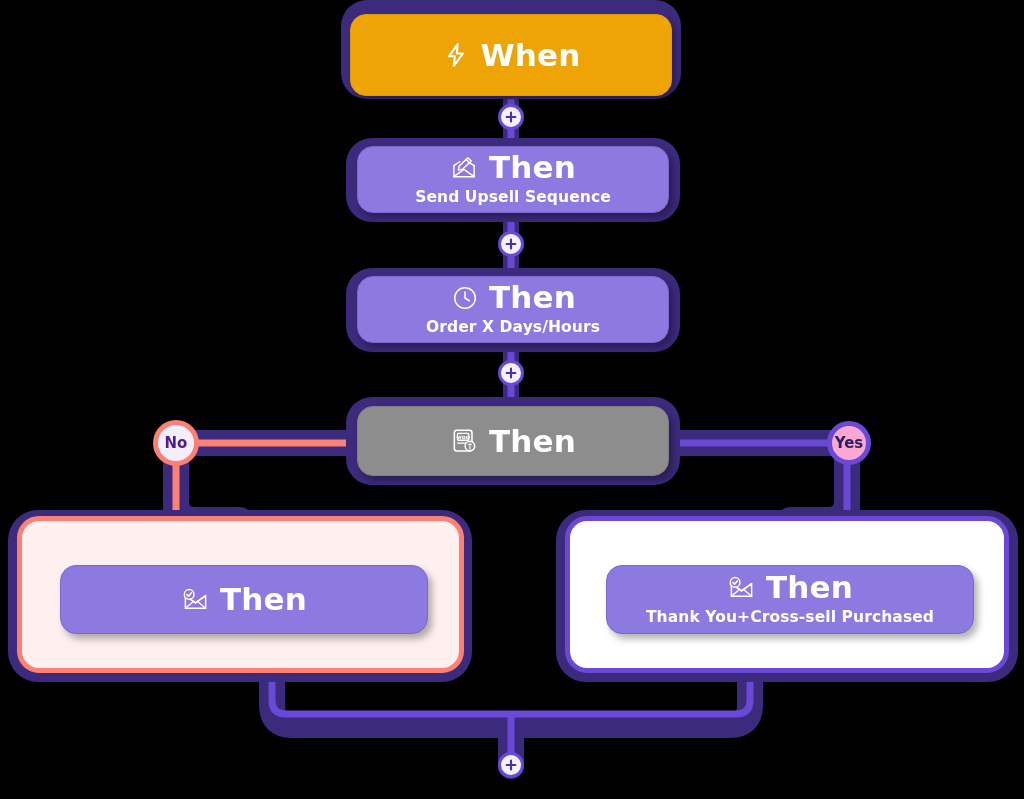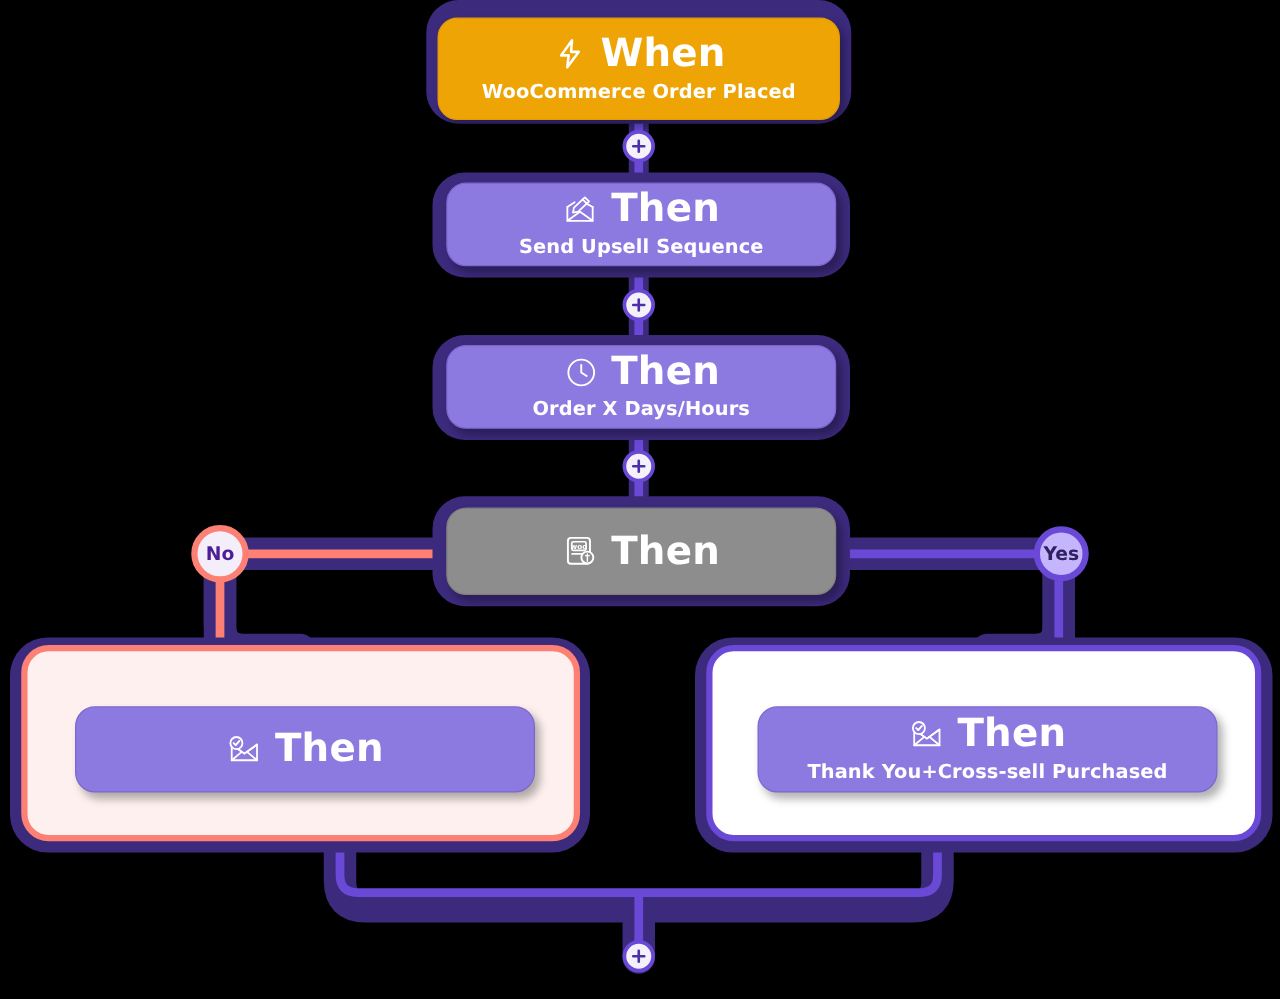--- a/index.html
+++ b/index.html
@@ -100,21 +100,21 @@
     box-sizing: border-box;
     border-radius: 50%;
     display: flex;
     align-items: center;
     justify-content: center;
     font-size: 15px;
     font-weight: 700;
     z-index: 6;
   }
   .badge.no  { background: #f4eefb; border: 5px solid #fc8073; color: #4c1d95; }
-  .badge.yes { background: #c4b5fd; border: 5px solid #6949d6; color: #2f2060; text-align: center; }
+  .badge.yes { background: #f9a8d4; border: 5px solid #6949d6; color: #2f2060; text-align: center; }
 
   .plus {
     position: absolute;
     box-sizing: border-box;
     width: 26px;
     height: 26px;
     border-radius: 50%;
     background: #f4f1fb;
     border: 3px solid #6949d6;
     display: flex;
@@ -165,21 +165,20 @@
   <div class="node-outline" style="left:341px; top:0px; width:340px; height:99px;"></div>
   <div class="node-inner fill-amber" style="left:350px; top:14px; width:322px; height:82px;">
     <div class="title-row">
       <span class="icon-box">
         <svg width="26" height="28" viewBox="0 0 24 24" fill="none" stroke="#ffffff" stroke-width="1.9" stroke-linejoin="round" stroke-linecap="round">
           <path d="M13.5 2 L5.5 13.2 L11 13.2 L10 22 L18.5 10.6 L12.8 10.6 Z"></path>
         </svg>
       </span>
       <span class="node-title">When</span>
     </div>
-    <div class="node-sub">WooCommerce Order Placed</div>
   </div>
 
   <div class="plus" style="left:498px; top:104px;">
     <svg width="12" height="12" viewBox="0 0 12 12">
       <path d="M6 1.6 V10.4 M1.6 6 H10.4" stroke="#4b30a8" stroke-width="2.1" stroke-linecap="round"></path>
     </svg>
   </div>
 
   <div class="node-outline" style="left:346px; top:138px; width:334px; height:84px;"></div>
   <div class="node-inner fill-purple" style="left:357px; top:146px; width:312px; height:67px;">

